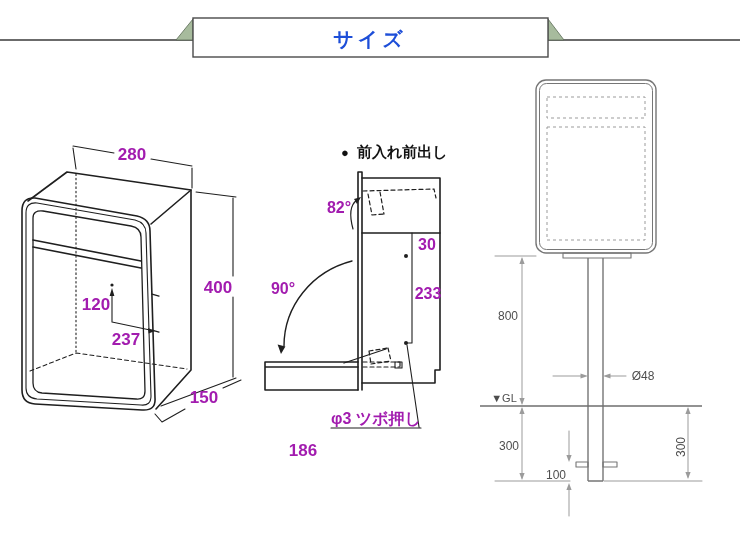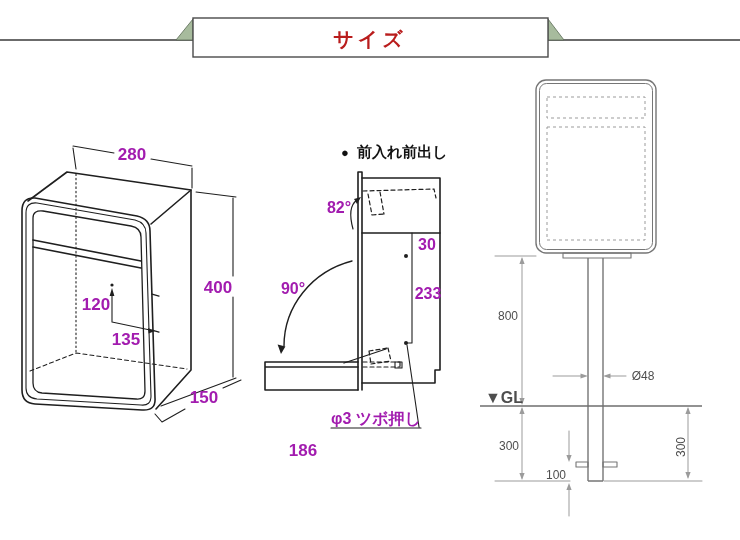--- a/index.html
+++ b/index.html
@@ -5,25 +5,25 @@
   html,body{margin:0;padding:0;background:#ffffff;}
   #stage{position:relative;width:740px;height:540px;background:#fff;overflow:hidden;
          font-family:"Liberation Sans","DejaVu Sans",sans-serif;}
   #linework{position:absolute;left:0;top:0;}
   .lbl{position:absolute;white-space:nowrap;color:#a21caf;transform:translate(-50%,-50%);
        font-weight:600;line-height:1;}
   .lbl.left-anchor{transform:translate(0,-50%);}
   .dim-b{font-size:17px;}           
   .dim-bs{font-size:16px;}
   .dim-g{font-size:12px;color:#4e4e4e;font-weight:400;}  
-  .title{font-size:20px;font-weight:bold;letter-spacing:4px;color:#b91c1c;}
+  .title{font-size:20px;font-weight:bold;letter-spacing:4px;color:#1d4ed8;}
   .heading{font-size:15px;font-weight:600;color:#111;}
   .bullet{font-size:13px;color:#111;}
   .note{font-size:16px;font-weight:600;}
-  .gl{font-size:16px;color:#4e4e4e;font-weight:700;}
+  .gl{font-size:11px;color:#4e4e4e;font-weight:400;}
   .rot90{transform:translate(-50%,-50%) rotate(-90deg);}
 </style>
 </head>
 <body>
 
 <div id="stage">
 
   <svg id="linework" width="740" height="540" viewBox="0 0 740 540">
 
     <g>
@@ -139,26 +139,26 @@
       <polygon points="688,479 685.4,472 690.6,472" fill="#9b9b9b" stroke="none"></polygon>
     </g>
   </svg>
 
   <span class="lbl title" style="left:370px;top:39px;">サイズ</span>
 
   <span class="lbl dim-b" style="left:132px;top:154px;">280</span>
   <span class="lbl dim-b" style="left:218px;top:287px;">400</span>
   <span class="lbl dim-b" style="left:204px;top:397px;">150</span>
   <span class="lbl dim-b" style="left:96px;top:304px;">120</span>
-  <span class="lbl dim-b" style="left:126px;top:339px;">135</span>
+  <span class="lbl dim-b" style="left:126px;top:339px;">237</span>
 
   <span class="lbl bullet" style="left:345px;top:152px;">●</span>
   <span class="lbl heading left-anchor" style="left:357px;top:152px;font-family:Liberation Serif, serif;">前入れ前出し</span>
   <span class="lbl dim-bs" style="left:339px;top:208px;">82°</span>
-  <span class="lbl dim-bs" style="left:293px;top:289px;text-align:center;">90°</span>
+  <span class="lbl dim-bs" style="left:283px;top:289px;text-align:center;">90°</span>
   <span class="lbl dim-bs" style="left:427px;top:245px;">30</span>
   <span class="lbl dim-bs" style="left:428px;top:294px;">233</span>
   <span class="lbl dim-b" style="left:303px;top:406px;margin-top:44px;">186</span>
   <span class="lbl note left-anchor" style="left:331px;top:419px;">φ3 ツボ押し</span>
 
   <span class="lbl dim-g" style="left:508px;top:316px;">800</span>
   <span class="lbl dim-g" style="left:643px;top:376px;">Ø48</span>
   <span class="lbl gl" style="left:504px;top:398px;">▼GL</span>
   <span class="lbl dim-g" style="left:509px;top:446px;">300</span>
   <span class="lbl dim-g" style="left:556px;top:475px;">100</span>

